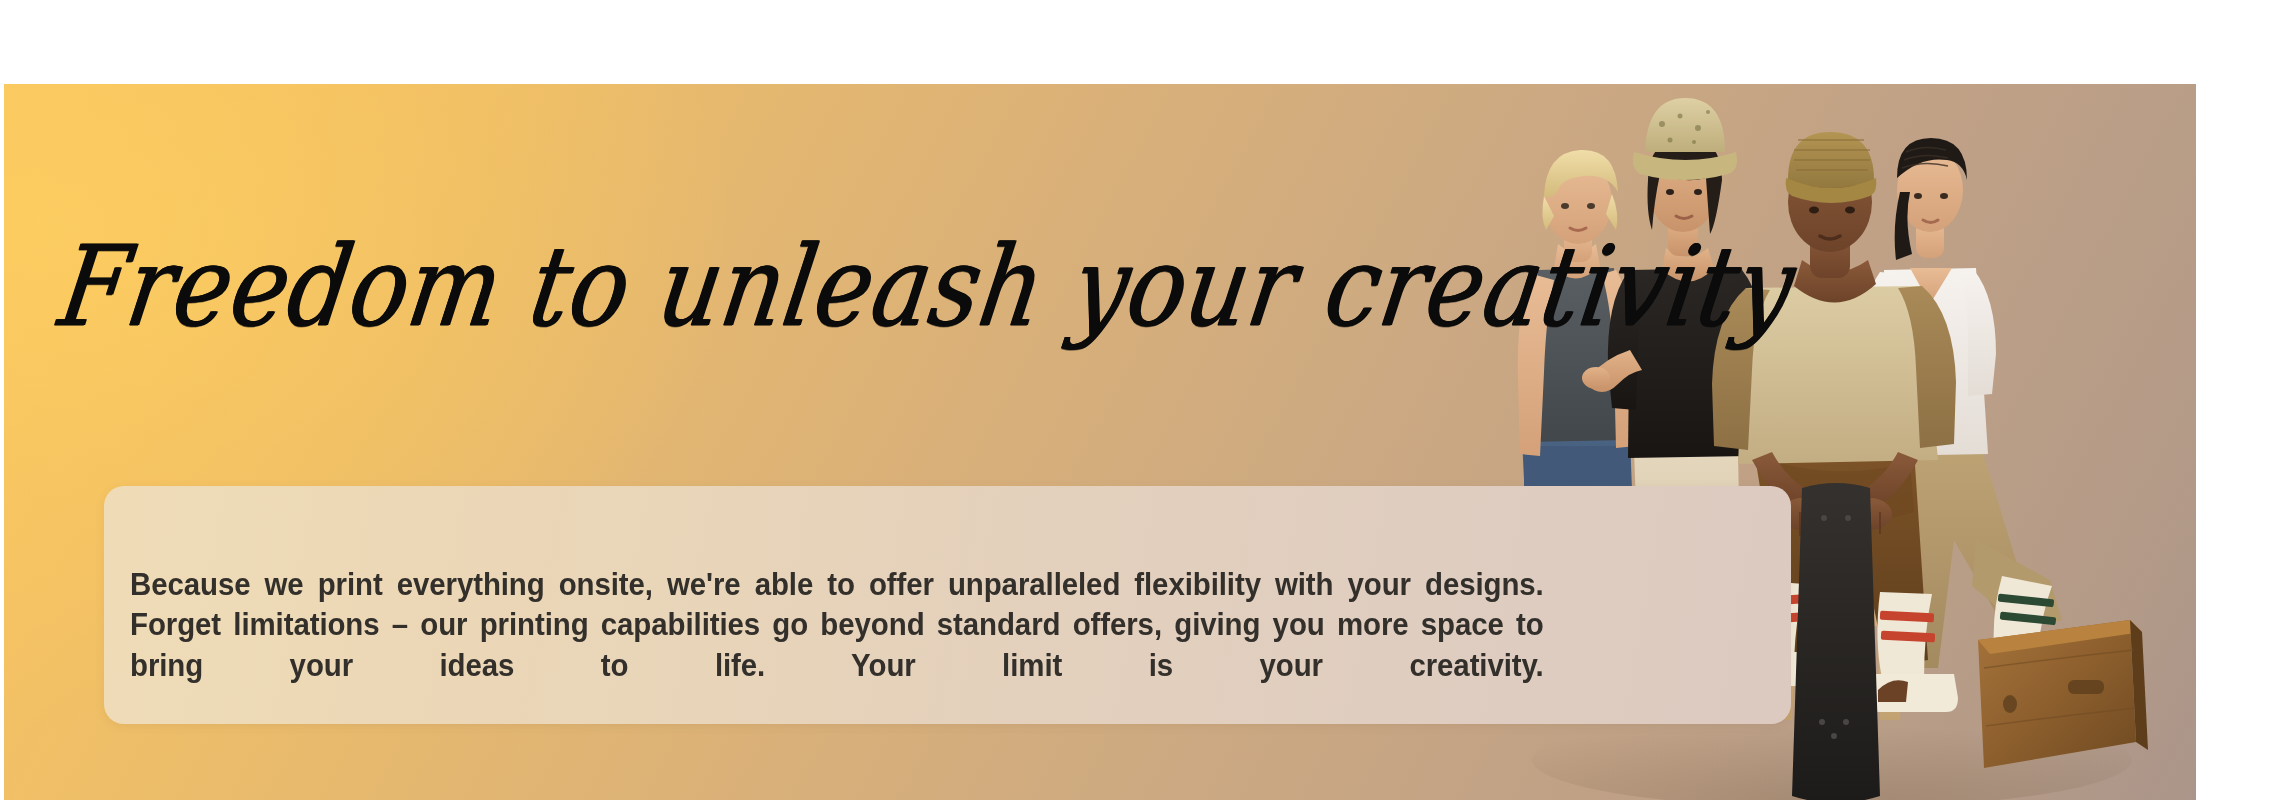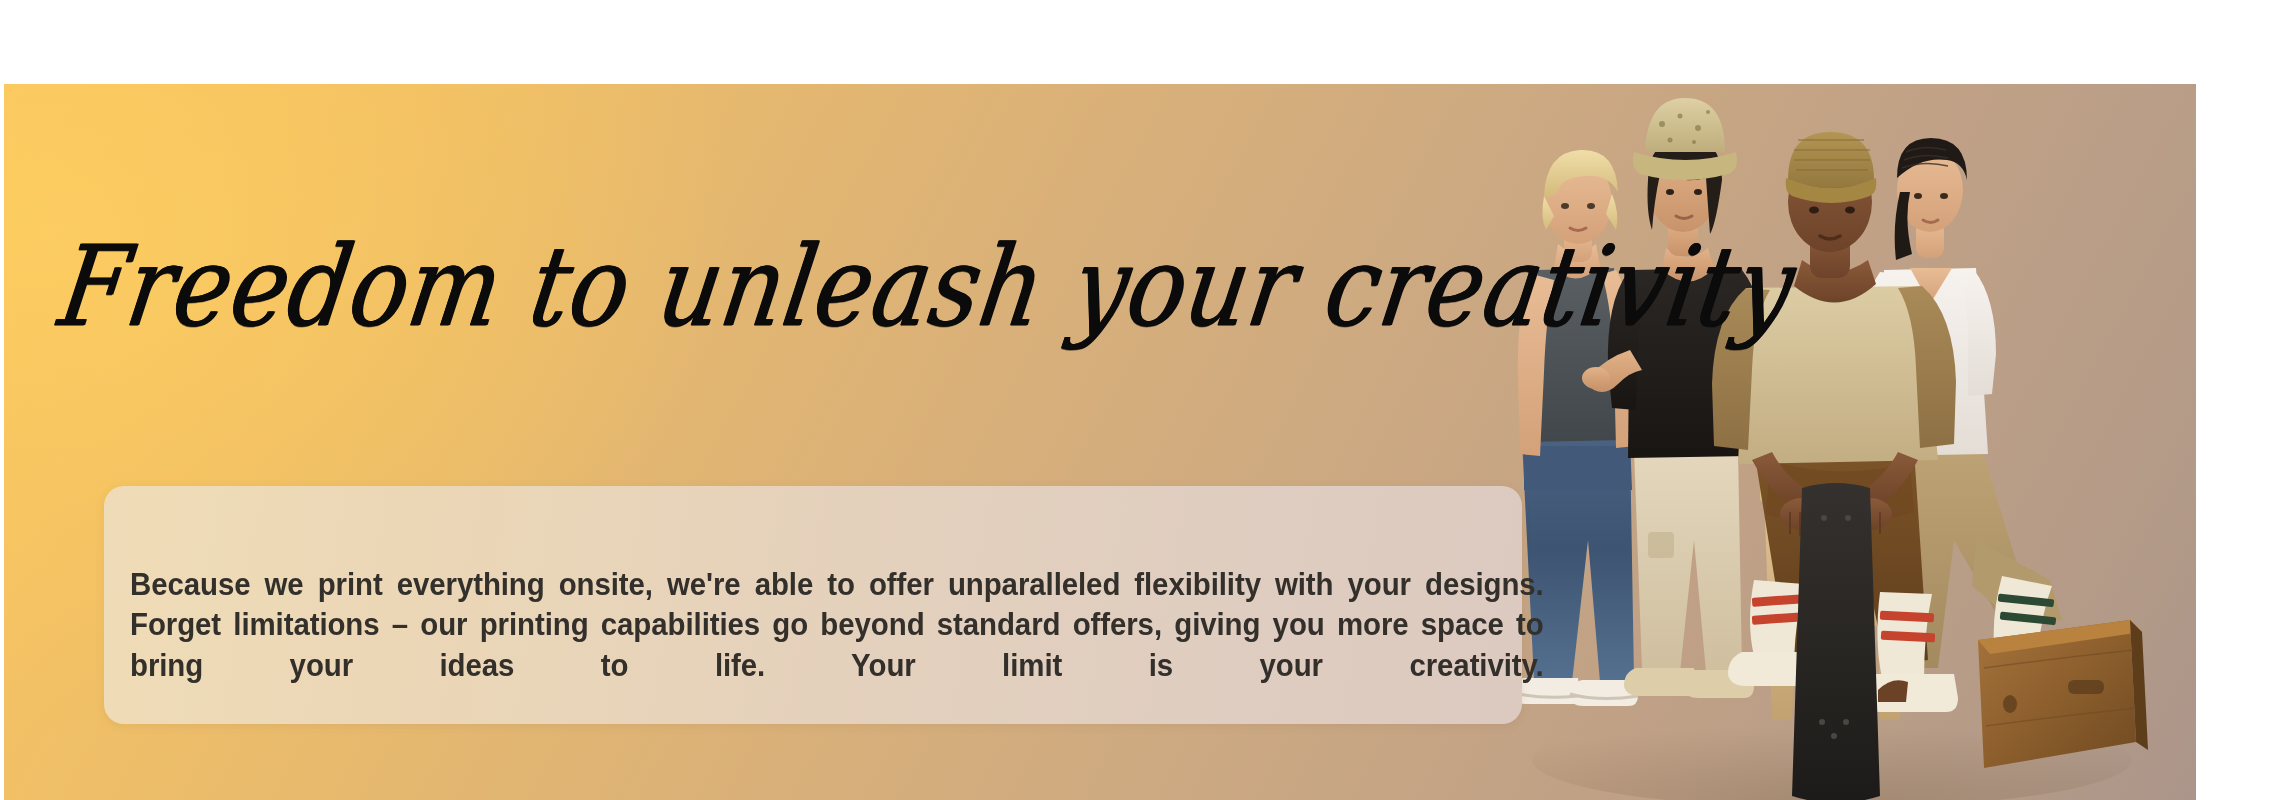--- a/index.html
+++ b/index.html
@@ -75,21 +75,21 @@
        1.2px 0 0 #0b0b0b,
       -0.4px 0 0 #0b0b0b,
        0 1px 0 rgba(11,11,11,0.55);
   }
 
   
   .info-card {
     position: absolute;
     left: 100px;
     top: 402px;
-    width: 1418px;
+    width: 1687px;
     height: 238px;
     border-radius: 20px;
     background:
       linear-gradient(100deg,
         #efdcb7 0%,
         #ecd8b6 18%,
         #e8d4b9 38%,
         #e3d0bd 58%,
         #dfcdc0 78%,
         #dccac1 100%);

